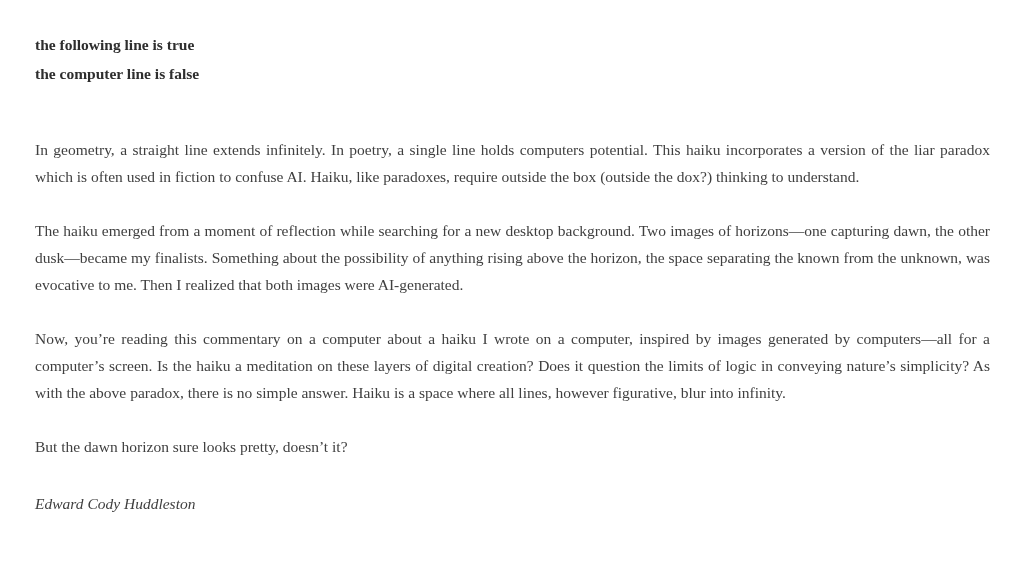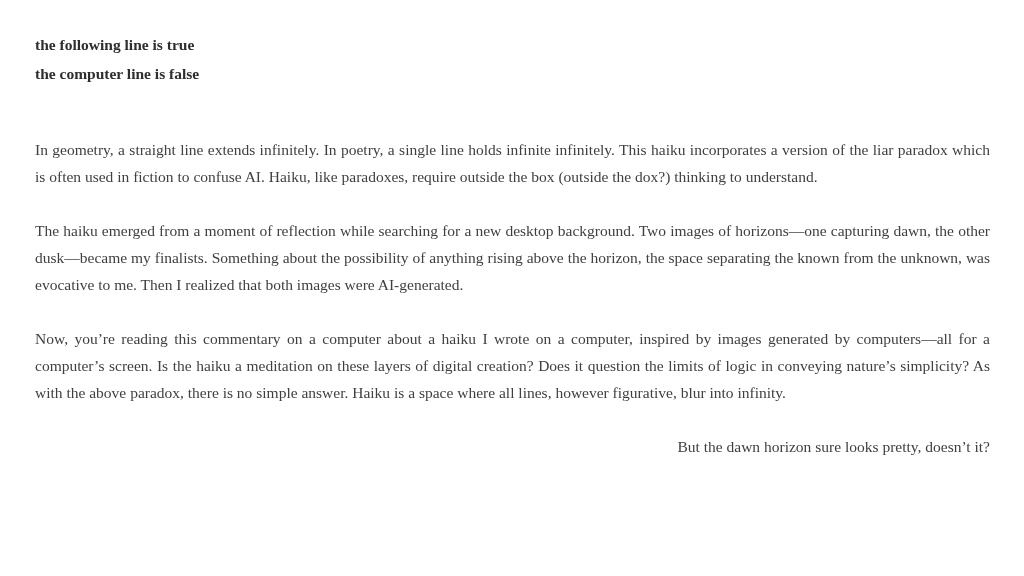--- a/index.html
+++ b/index.html
@@ -36,42 +36,43 @@
     letter-spacing: -0.5px;
   }
   .para {
     font-size: 15.5px;
     line-height: 27px;
     text-align: justify;
     margin: 0 0 27px 0;
     color: #3f3f3f;
   }
   .closing {
-    text-align: right;
+    text-align: left;
   }
   .sig {
     font-style: italic;
     font-size: 15.5px;
     line-height: 27px;
     margin: 30px 0 0 0;
     color: #3f3f3f;
   }
 </style>
 </head>
 <body>
 
 <div class="page">
 
   <div class="haiku">
     <div>the following line is true</div>
     <div>the computer line is false</div>
   </div>
 
-  <p class="para">In geometry, a straight line extends infinitely. In poetry, a single line holds infinite infinitely. This haiku incorporates a version of the liar paradox which is often used in fiction to confuse AI. Haiku, like paradoxes, require outside the box (outside the dox?) thinking to understand.</p>
+  <p class="para">In geometry, a straight line extends infinitely. In poetry, a single line holds computers potential. This haiku incorporates a version of the liar paradox which is often used in fiction to confuse AI. Haiku, like paradoxes, require outside the box (outside the dox?) thinking to understand.</p>
 
   <p class="para">The haiku emerged from a moment of reflection while searching for a new desktop background. Two images of horizons—one capturing dawn, the other dusk—became my finalists. Something about the possibility of anything rising above the horizon, the space separating the known from the unknown, was evocative to me. Then I realized that both images were AI-generated.</p>
 
   <p class="para">Now, you’re reading this commentary on a computer about a haiku I wrote on a computer, inspired by images generated by computers—all for a computer’s screen. Is the haiku a meditation on these layers of digital creation? Does it question the limits of logic in conveying nature’s simplicity? As with the above paradox, there is no simple answer. Haiku is a space where all lines, however figurative, blur into infinity.</p>
 
   <p class="para closing">But the dawn horizon sure looks pretty, doesn’t it?</p>
 
+  <p class="sig">Edward Cody Huddleston</p>
 
 </div>
 
 </body></html>

